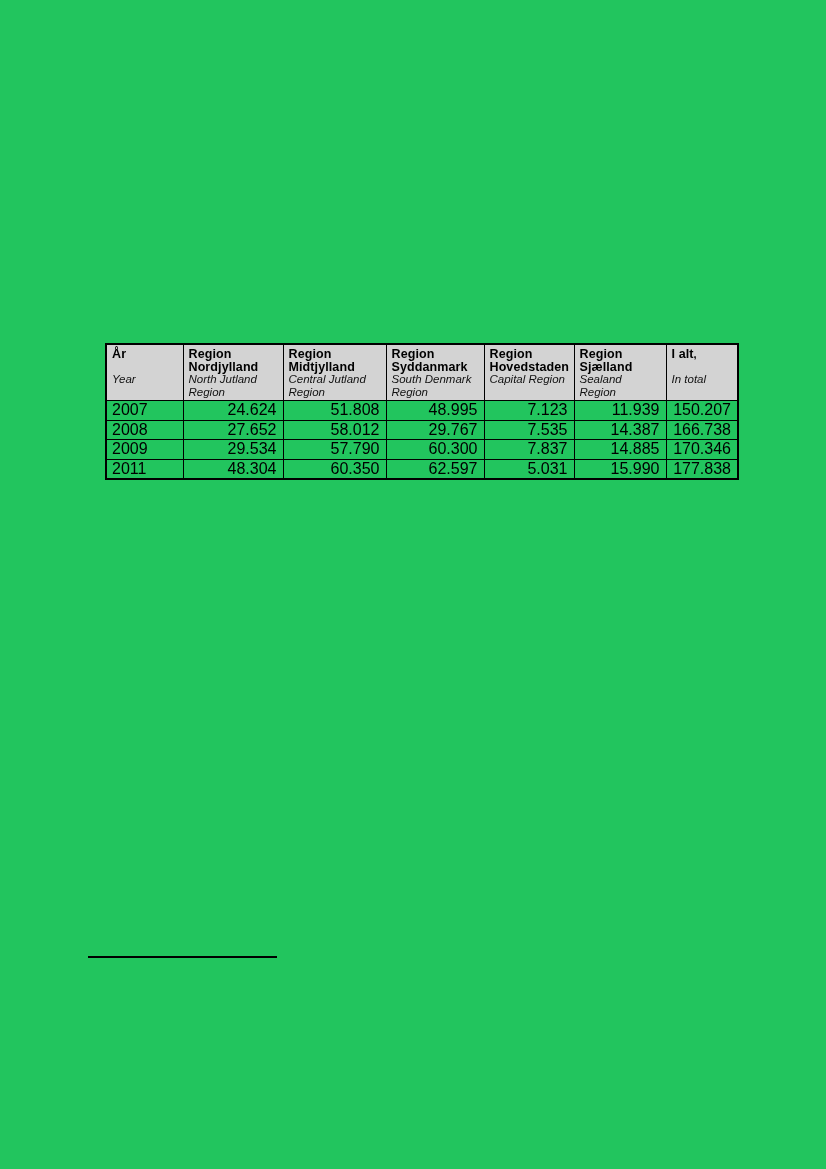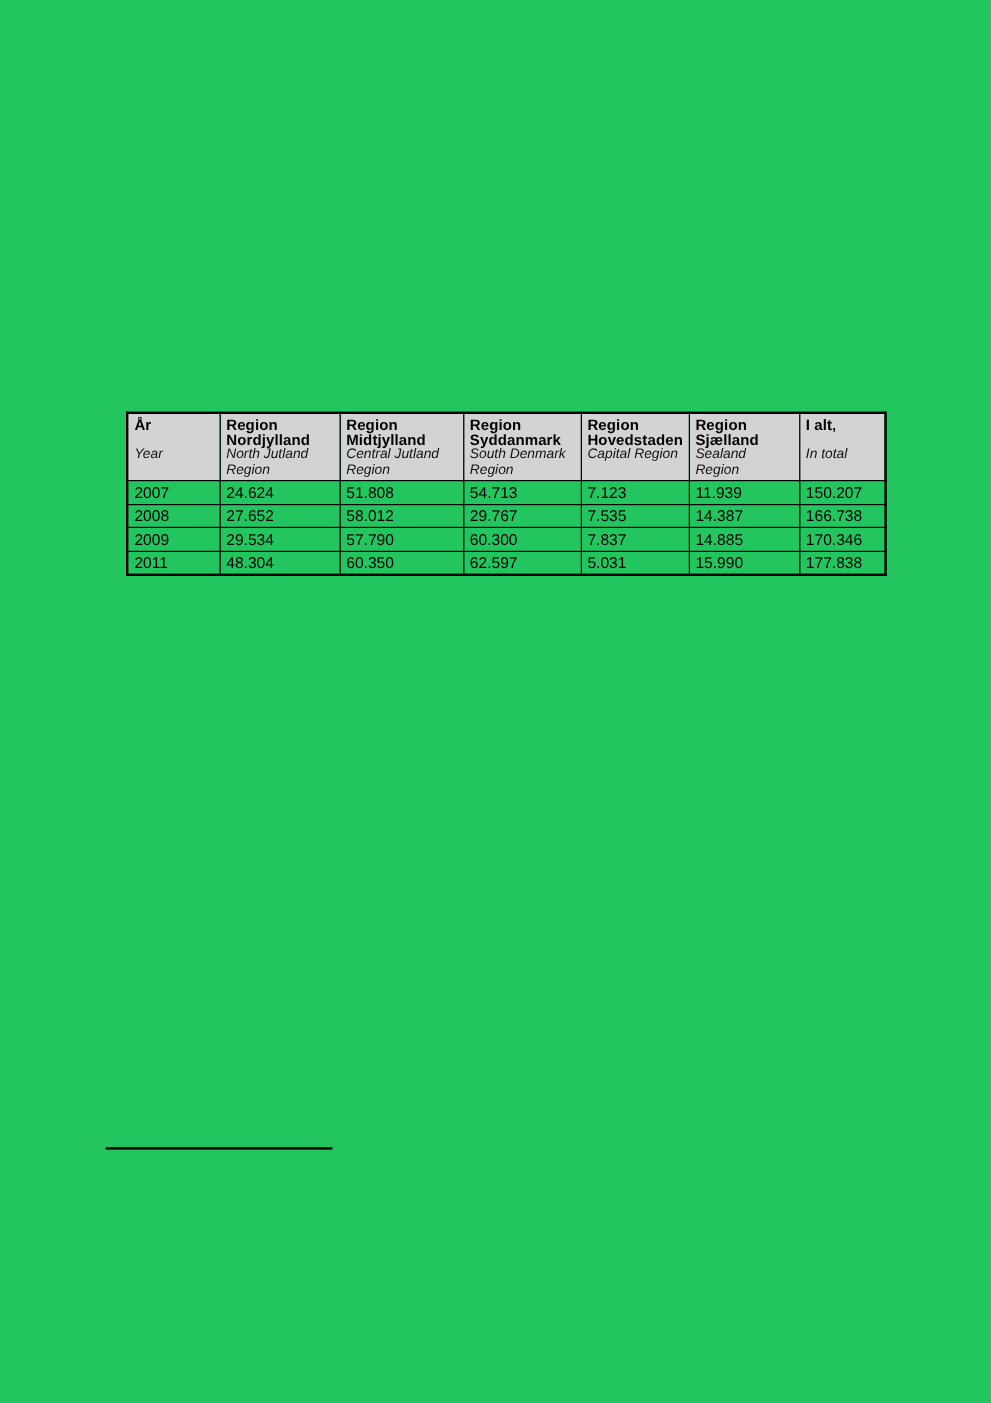--- a/index.html
+++ b/index.html
@@ -53,26 +53,26 @@
     line-height: 12.5px;
     white-space: pre-line;
     color: #111111;
   }
   .fnmark {
     font-weight: bold;
     font-size: 11px;
   }
   table.data-table td {
     height: 18.5px;
-    font-size: 13px;
+    font-size: 16px;
     padding: 0 6px 0 5px;
     vertical-align: middle;
   }
   td.cell-year { text-align: left; }
-  td.cell-num  { }
+  td.cell-num  { text-align: right; }
   #footnote-rule {
     position: absolute;
     left: 88px;
     top: 956px;
     width: 189px;
     height: 2px;
     background: #000000;
   }
 </style>
 </head>
@@ -130,21 +130,21 @@
             <div class="hdr-da"><span>I alt</span><span class="fnmark">,</span></div>
             <div class="hdr-en">In total</div>
           </th>
         </tr>
       </thead>
       <tbody>
         <tr>
           <td class="cell-year">2007</td>
           <td class="cell-num">24.624</td>
           <td class="cell-num">51.808</td>
-          <td class="cell-num">54.713</td>
+          <td class="cell-num">48.995</td>
           <td class="cell-num">7.123</td>
           <td class="cell-num">11.939</td>
           <td class="cell-num">150.207</td>
         </tr>
         <tr>
           <td class="cell-year">2008</td>
           <td class="cell-num">27.652</td>
           <td class="cell-num">58.012</td>
           <td class="cell-num">29.767</td>
           <td class="cell-num">7.535</td>

